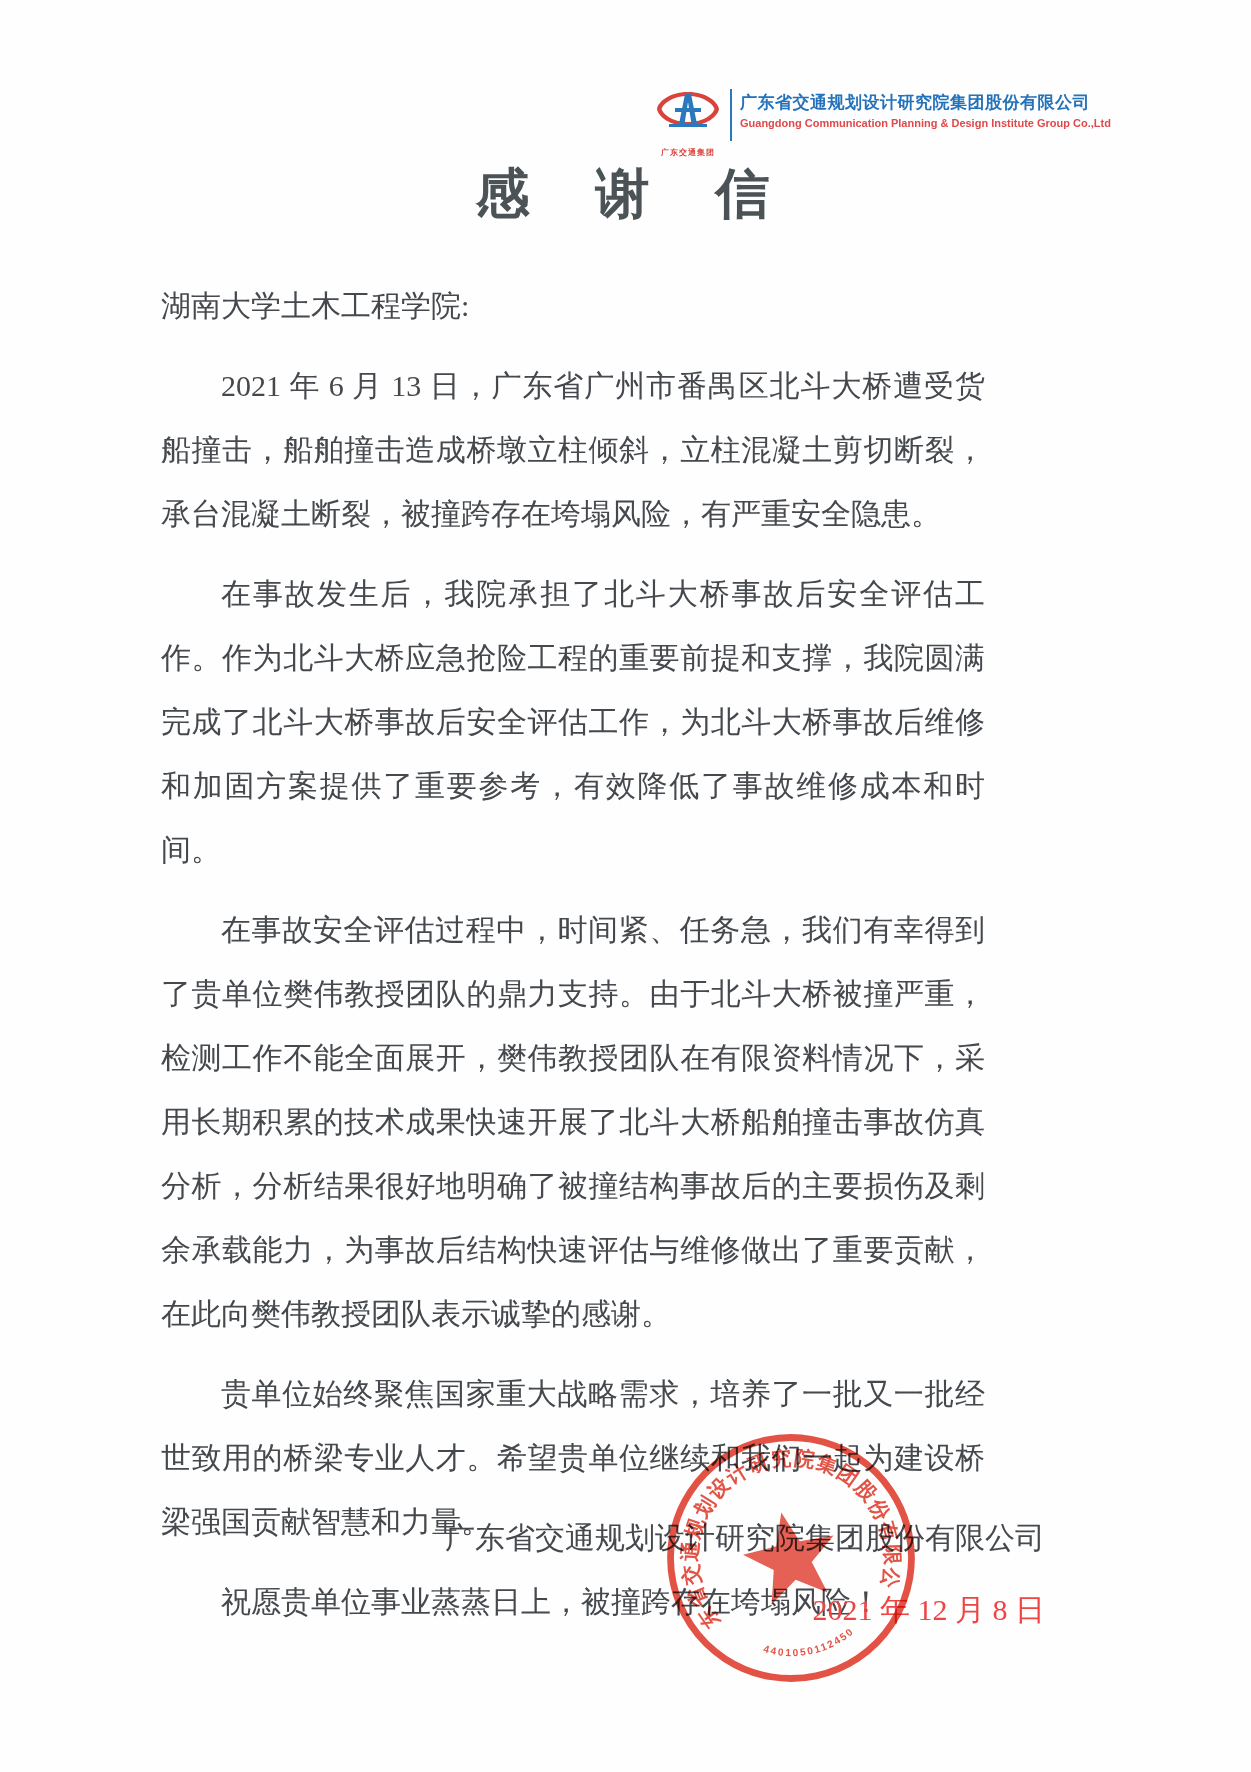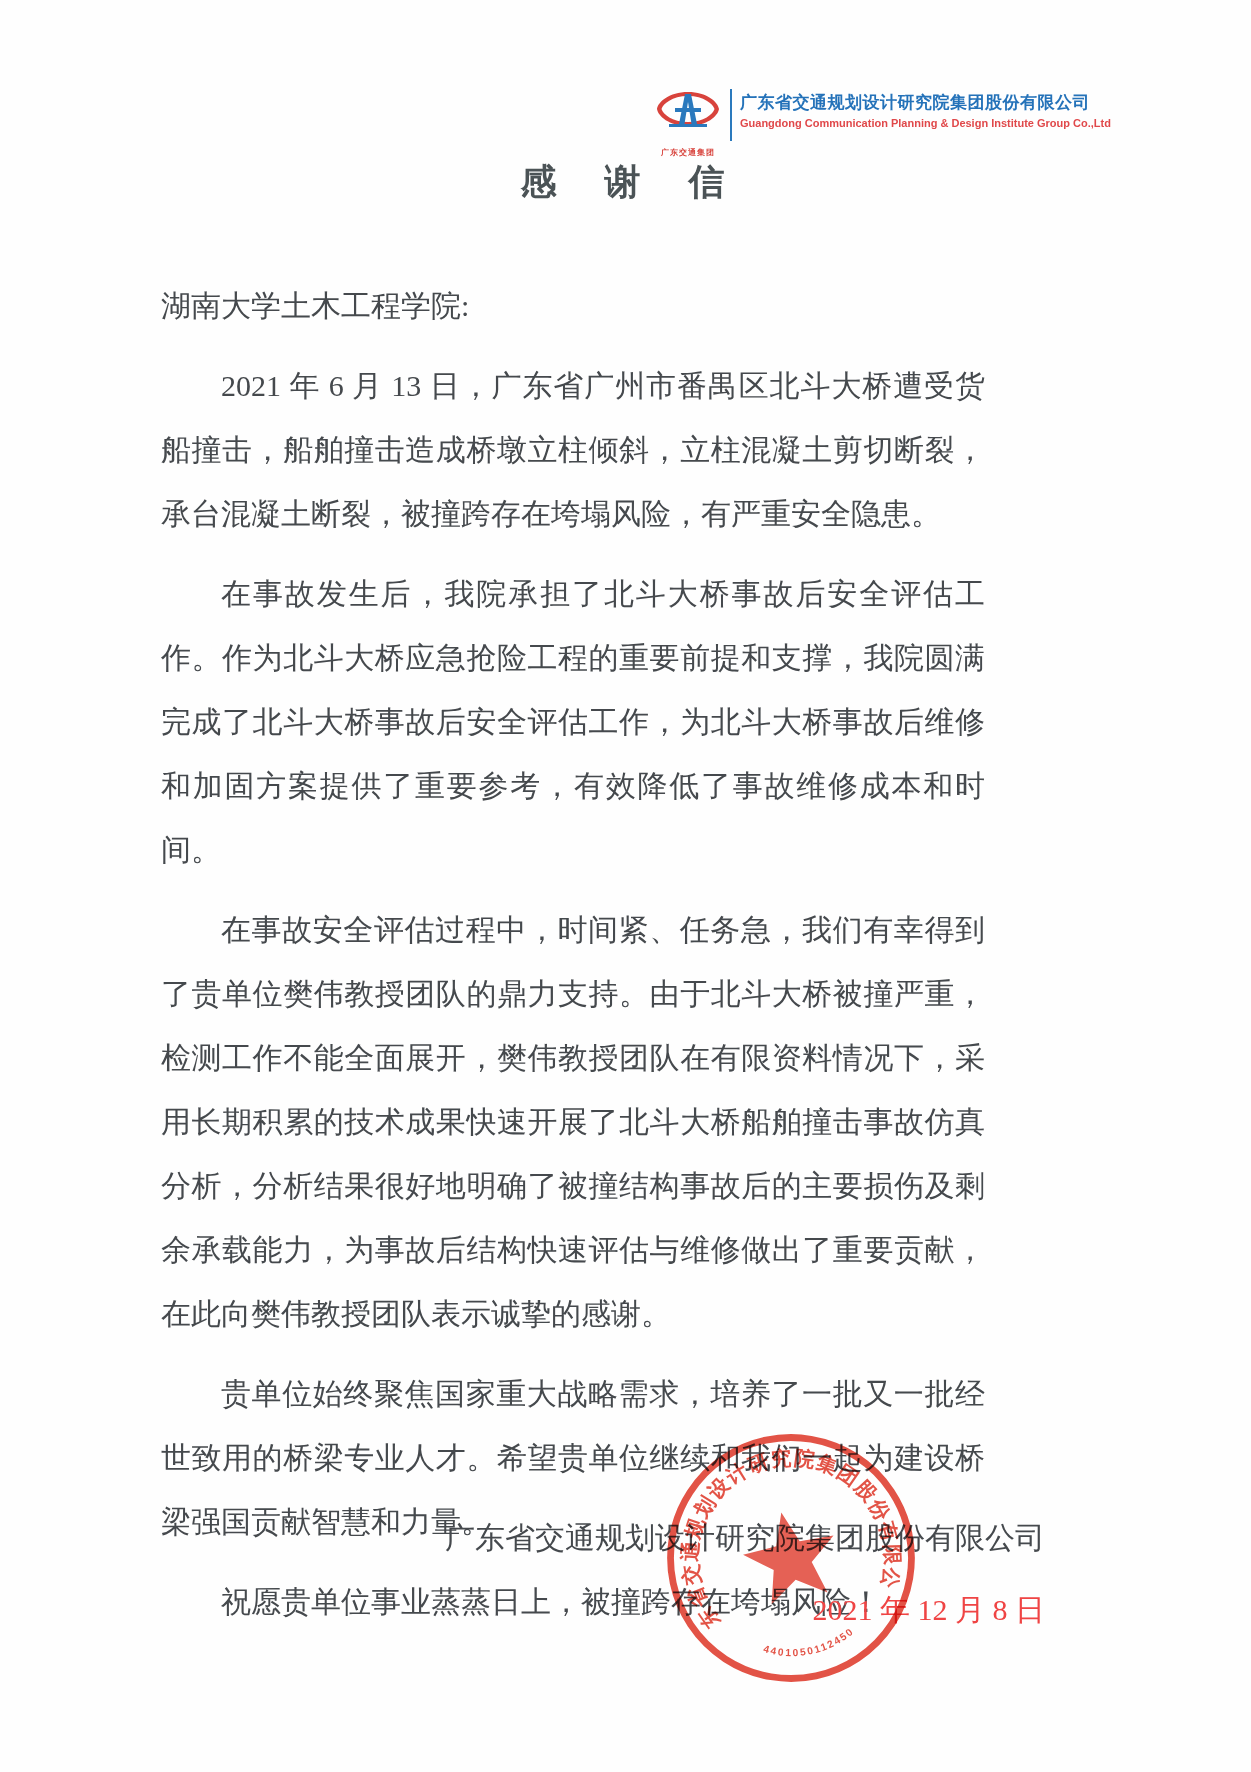--- a/index.html
+++ b/index.html
@@ -36,21 +36,21 @@
   .company-en{
     font-family:"Liberation Sans", sans-serif;
     font-size:11px;font-weight:bold;color:#e0484a;
     white-space:nowrap;line-height:14px;margin-top:2px;
   }
   
   .title{
     position:absolute;left:0;top:158px;width:100%;
     margin:0;text-align:center;
     font-family:"Liberation Sans", sans-serif;
-    font-size:36px;font-weight:bold;color:#4b5356;
+    font-size:54px;font-weight:bold;color:#4b5356;
     letter-spacing:6px;
   }
   
   .body{
     position:absolute;left:145px;top:258px;width:856px;
     font-size:30px;line-height:64px;color:#45494d;
     text-align:justify;
   }
   .body p{margin:16px;}
   .para{text-indent:2em;}

